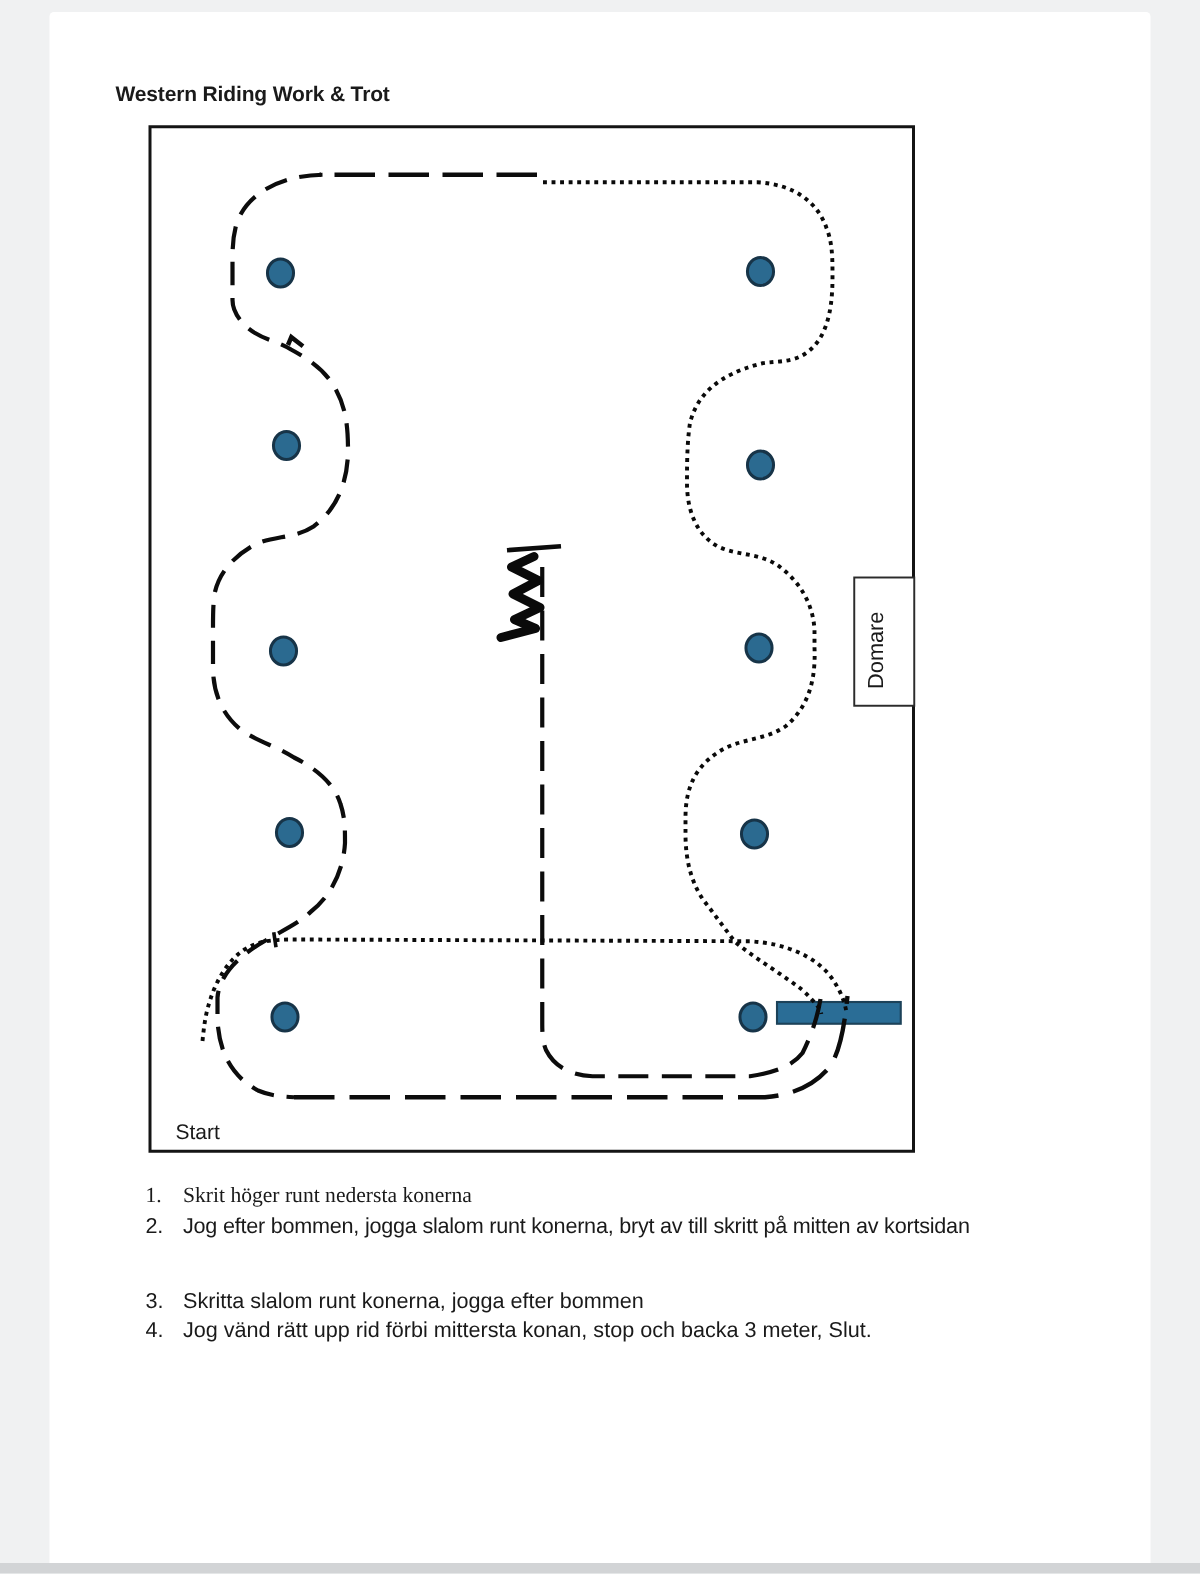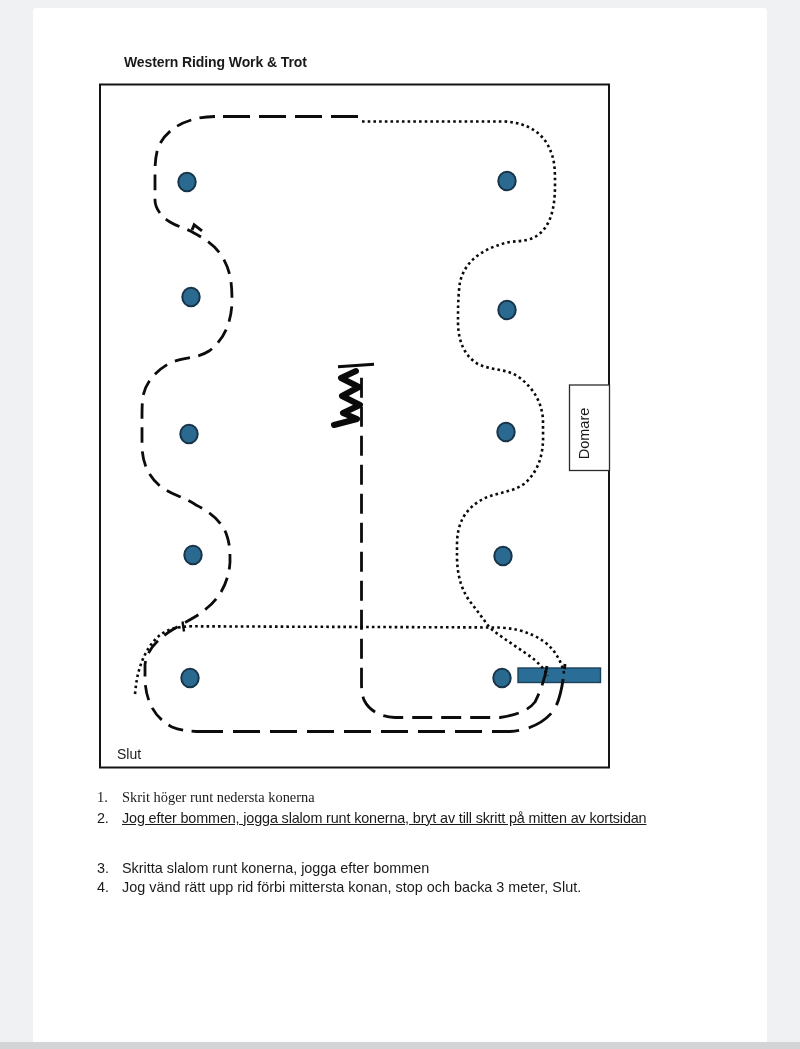--- a/index.html
+++ b/index.html
@@ -7,21 +7,21 @@
        font-family:"Liberation Sans",sans-serif;color:#1a1a1a;position:relative;}
   .abs{position:absolute;}
 </style>
 </head>
 <body>
 
 <div class="abs" style="left:33px;top:8px;width:734px;height:1034px;background:#ffffff;border-radius:3px 3px 0 0;"></div>
 
 <div class="abs" style="left:0px;top:1042px;width:800px;height:7px;background:#d2d4d6;"></div>
 
-<div class="abs" style="left:77px;top:54px;font-size:14px;font-weight:bold;letter-spacing:-0.1px;margin-left:47px;">Western Riding Work &amp; Trot</div>
+<div class="abs" style="left:77px;top:54px;font-size:14px;font-weight:bold;letter-spacing:-0.1px;">Western Riding Work &amp; Trot</div>
 
 <svg class="abs" style="left:0;top:0;" width="800" height="1049" viewBox="0 0 800 1049">
 
   <rect x="100" y="84.5" width="509" height="683" fill="none" stroke="#141414" stroke-width="2"></rect>
 
   <rect x="518" y="668" width="82.5" height="14.5" fill="#2a6d96" stroke="#1c4259" stroke-width="1.4"></rect>
 
   <path d="M358,116.5 L213,116.5" fill="none" stroke="#0c0c0c" stroke-width="3" stroke-dasharray="27 9"></path>
 
   <path d="M215,116.5 C185,117 165,130 158,148 C155,158 155,165 155,178 L155,200
@@ -79,21 +79,21 @@
 
   <ellipse cx="503" cy="556" rx="8.7" ry="9.3" fill="#2b6a90" stroke="#173448" stroke-width="2"></ellipse>
 
   <ellipse cx="502" cy="678" rx="8.7" ry="9.3" fill="#2b6a90" stroke="#173448" stroke-width="2"></ellipse>
 
   <rect x="569.5" y="385" width="40" height="85.5" fill="#ffffff" stroke="#2b2b2b" stroke-width="1.3"></rect>
 
   <text transform="translate(588.5,433.5) rotate(-90)" text-anchor="middle" font-size="14.5" fill="#1a1a1a">Domare</text>
 </svg>
 
-<div class="abs" style="left:117px;top:746px;font-size:14px;">Slut</div>
+<div class="abs" style="left:117px;top:746px;font-size:14px;">Start</div>
 
 <div class="abs" style="left:97px;top:789px;font-size:14.4px;font-family:Liberation Serif, serif;"><span style="display:inline-block;width:25px;">1.</span>Skrit höger runt nedersta konerna</div>
 
-<div class="abs" style="left:97px;top:809.9px;font-size:14.4px;letter-spacing:-0.15px;text-decoration:underline;"><span style="display:inline-block;width:25px;">2.</span>Jog efter bommen, jogga slalom runt konerna, bryt av till skritt på mitten av kortsidan</div>
+<div class="abs" style="left:97px;top:809.9px;font-size:14.4px;letter-spacing:-0.15px;"><span style="display:inline-block;width:25px;">2.</span>Jog efter bommen, jogga slalom runt konerna, bryt av till skritt på mitten av kortsidan</div>
 
 <div class="abs" style="left:97px;top:860px;font-size:14.4px;"><span style="display:inline-block;width:25px;">3.</span>Skritta slalom runt konerna, jogga efter bommen</div>
 
 <div class="abs" style="left:97px;top:851.5px;font-size:14.4px;margin-top:27px;"><span style="display:inline-block;width:25px;">4.</span>Jog vänd rätt upp rid förbi mittersta konan, stop och backa 3 meter, Slut.</div>
 
 </body></html>

